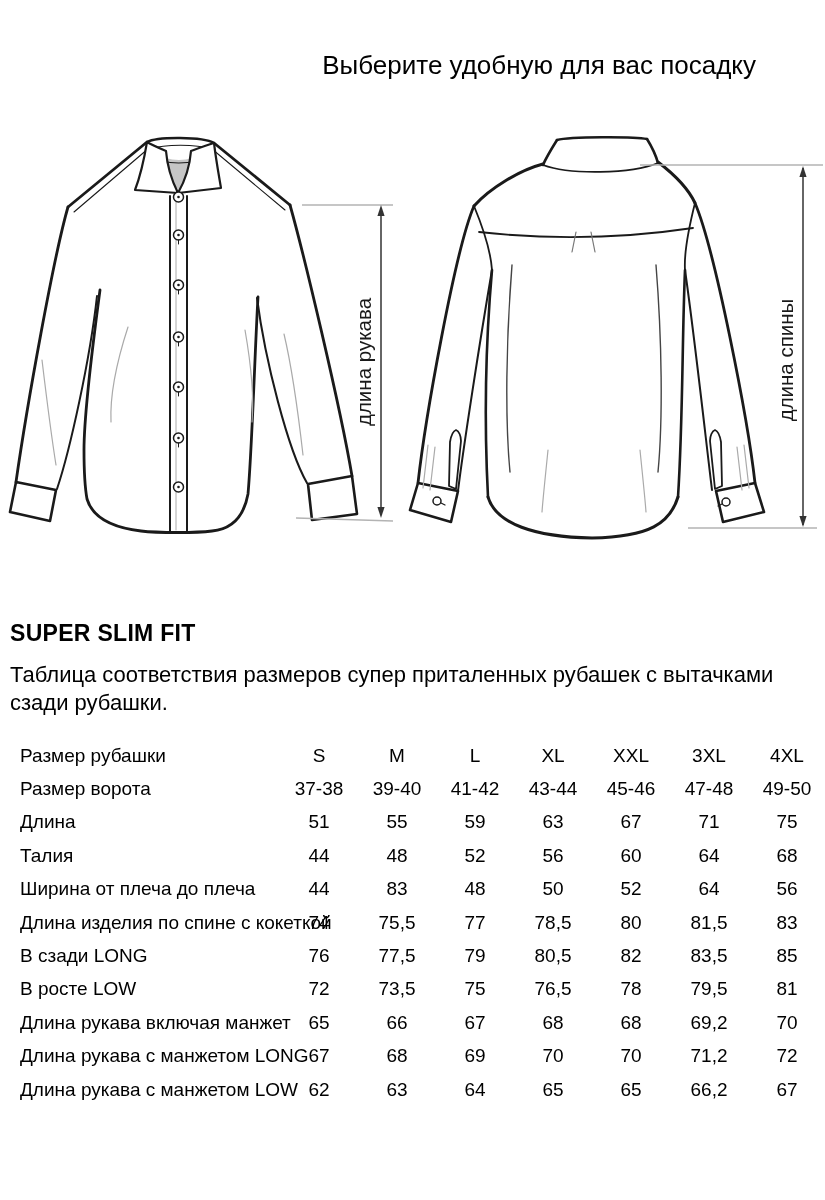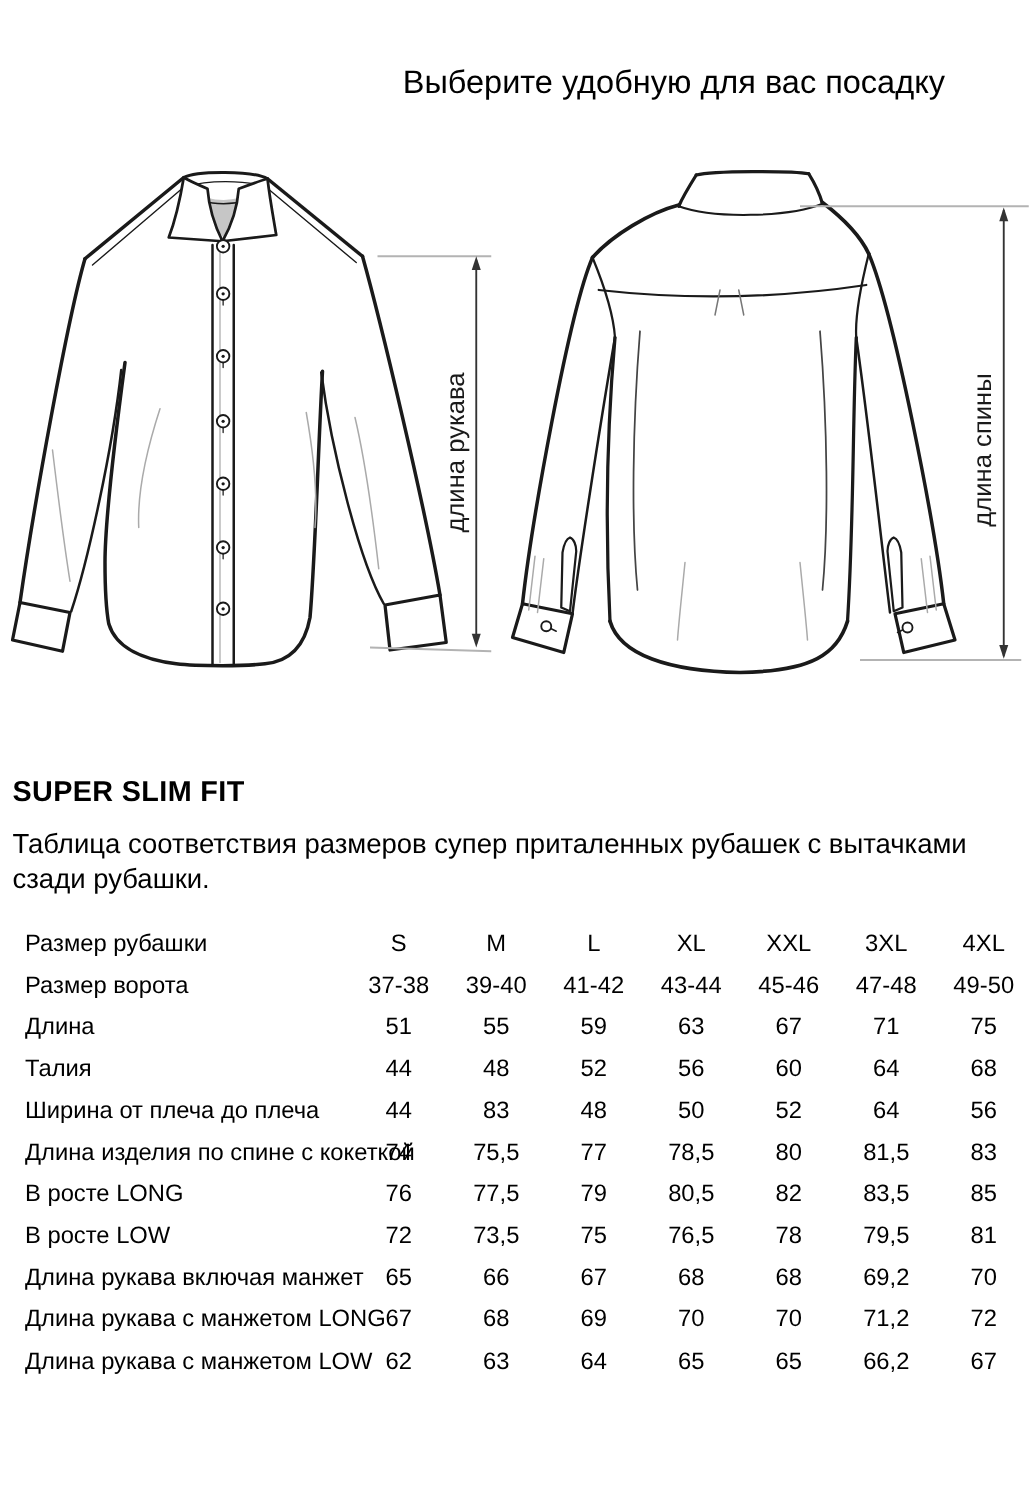--- a/index.html
+++ b/index.html
@@ -243,21 +243,21 @@
           <td class="label">Длина изделия по спине с кокеткой</td>
           <td class="val">74</td>
           <td class="val">75,5</td>
           <td class="val">77</td>
           <td class="val">78,5</td>
           <td class="val">80</td>
           <td class="val">81,5</td>
           <td class="val">83</td>
         </tr>
         <tr>
-          <td class="label">В росте LONG</td>
+          <td class="label">В сзади LONG</td>
           <td class="val">76</td>
           <td class="val">77,5</td>
           <td class="val">79</td>
           <td class="val">80,5</td>
           <td class="val">82</td>
           <td class="val">83,5</td>
           <td class="val">85</td>
         </tr>
         <tr>
           <td class="label">В росте LOW</td>

